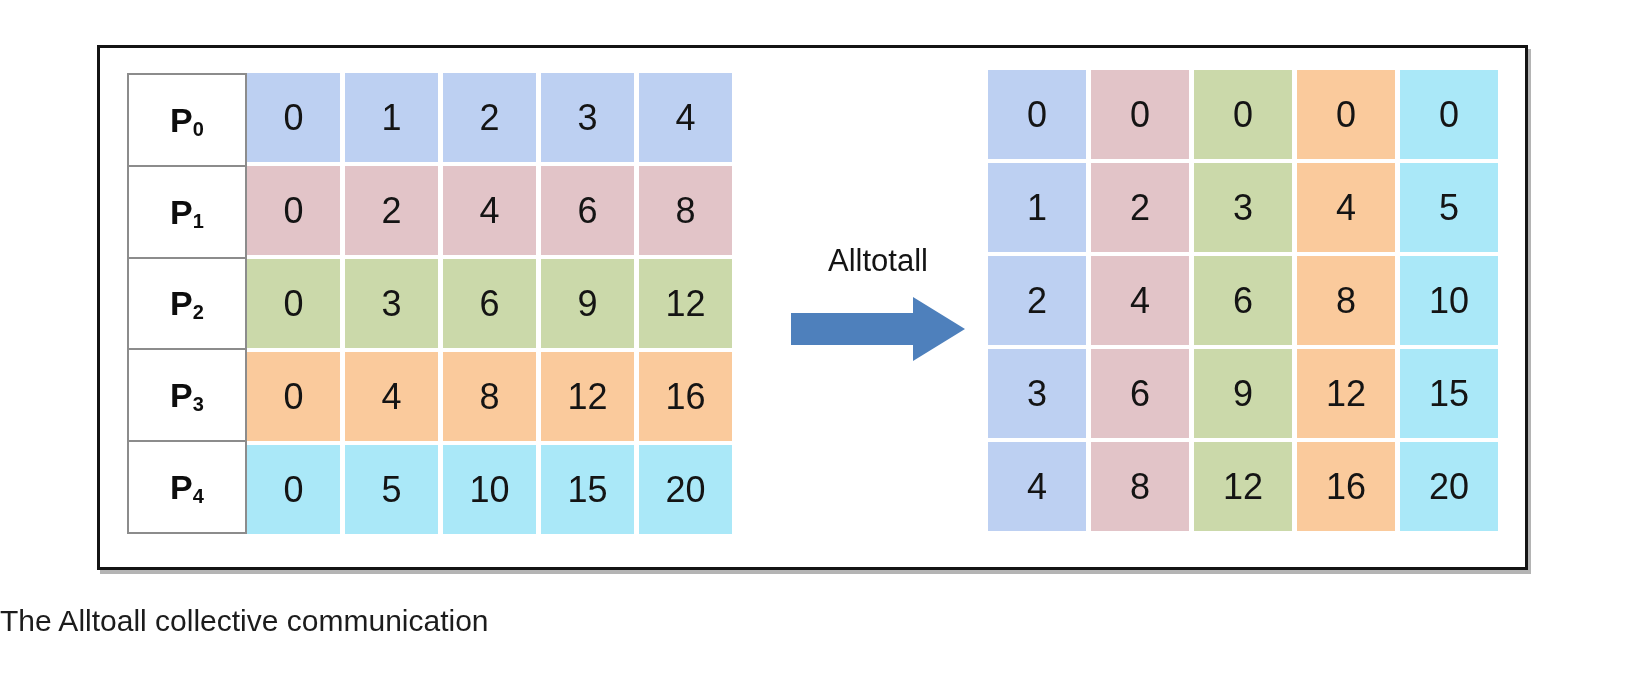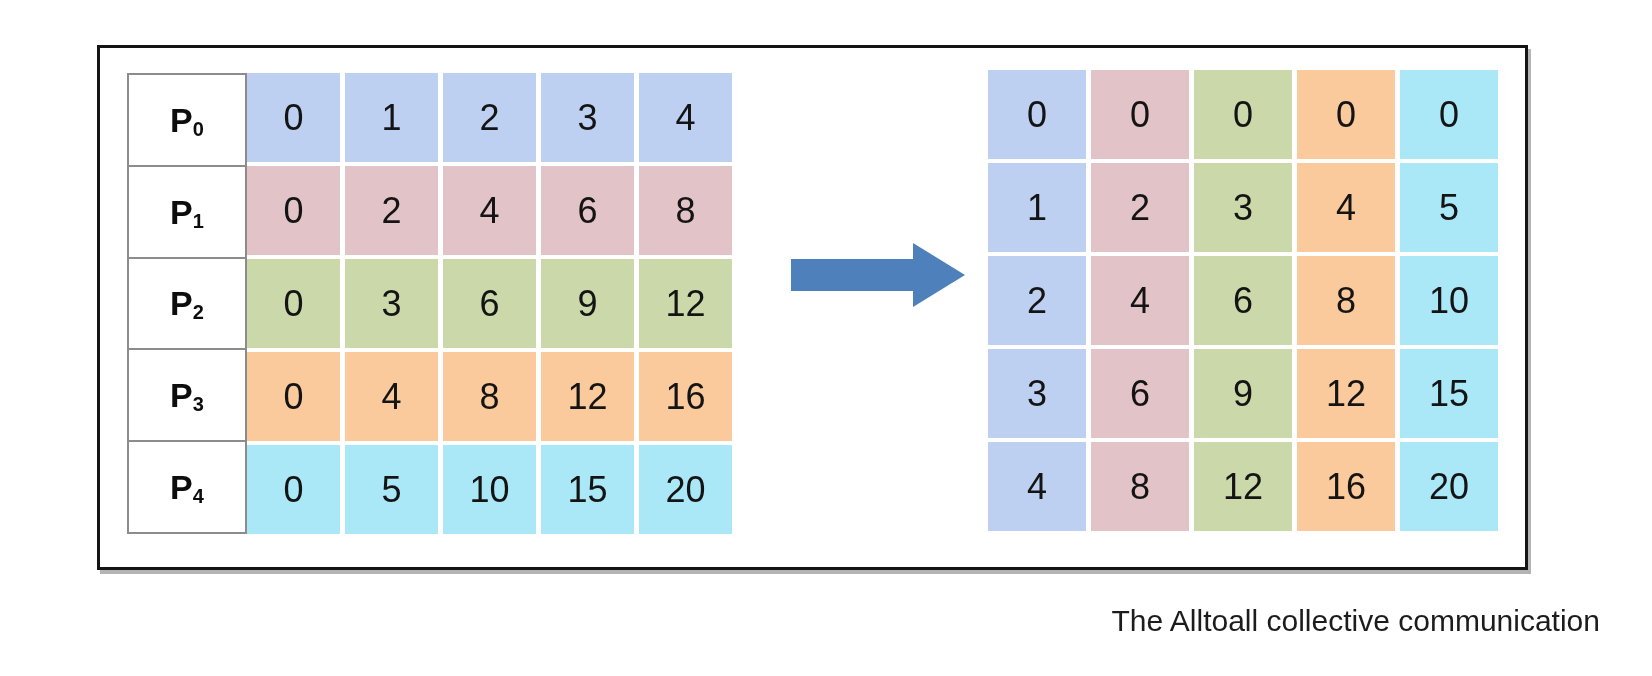--- a/index.html
+++ b/index.html
@@ -25,21 +25,21 @@
   .left-grid  { grid-template-columns:repeat(5, 93px); grid-auto-rows:89px; }
   .right-grid { position:absolute; left:888px; top:22px; grid-template-columns:repeat(5, 98px); grid-auto-rows:89px; }
   .cell {
     display:flex; align-items:center; justify-content:center;
     font-size:36px; color:#141414;
   }
   .arrow-block { position:absolute; left:683px; top:195px; width:190px; text-align:center; }
   .arrow-label { font-size:31px; line-height:36px; color:#141414; margin-bottom:18px; }
   .arrow-svg { display:block; margin:0 auto; }
   .caption {
-    position:absolute; top:604px; left:0; width:1600px; text-align:right;
+    position:absolute; top:604px; left:0; width:1600px; text-align:left;
     font-size:30px; color:#1c1c1c;
   }
 </style>
 </head>
 <body>
 
 <div class="frame">
 
   <div class="left-table">
     <div class="plabel-column">
@@ -87,20 +87,21 @@
         <div class="cell" style="background: rgb(250, 202, 156);">16</div>
         <div class="cell" style="background: rgb(170, 232, 248);">0</div>
         <div class="cell" style="background: rgb(170, 232, 248);">5</div>
         <div class="cell" style="background: rgb(170, 232, 248);">10</div>
         <div class="cell" style="background: rgb(170, 232, 248);">15</div>
         <div class="cell" style="background: rgb(170, 232, 248);">20</div>
       </div>
   </div>
 
   <div class="arrow-block">
+    <div class="arrow-label">Alltotall</div>
     <svg class="arrow-svg" width="174" height="64" viewBox="0 0 174 64">
       <polygon points="0,16 122,16 122,0 174,32 122,64 122,48 0,48" fill="#4E80BC"></polygon>
     </svg>
   </div>
 
   <div class="grid right-grid">
       <div class="cell" style="background: rgb(189, 208, 242);">0</div>
       <div class="cell" style="background: rgb(226, 196, 200);">0</div>
       <div class="cell" style="background: rgb(203, 217, 170);">0</div>
       <div class="cell" style="background: rgb(250, 202, 156);">0</div>

